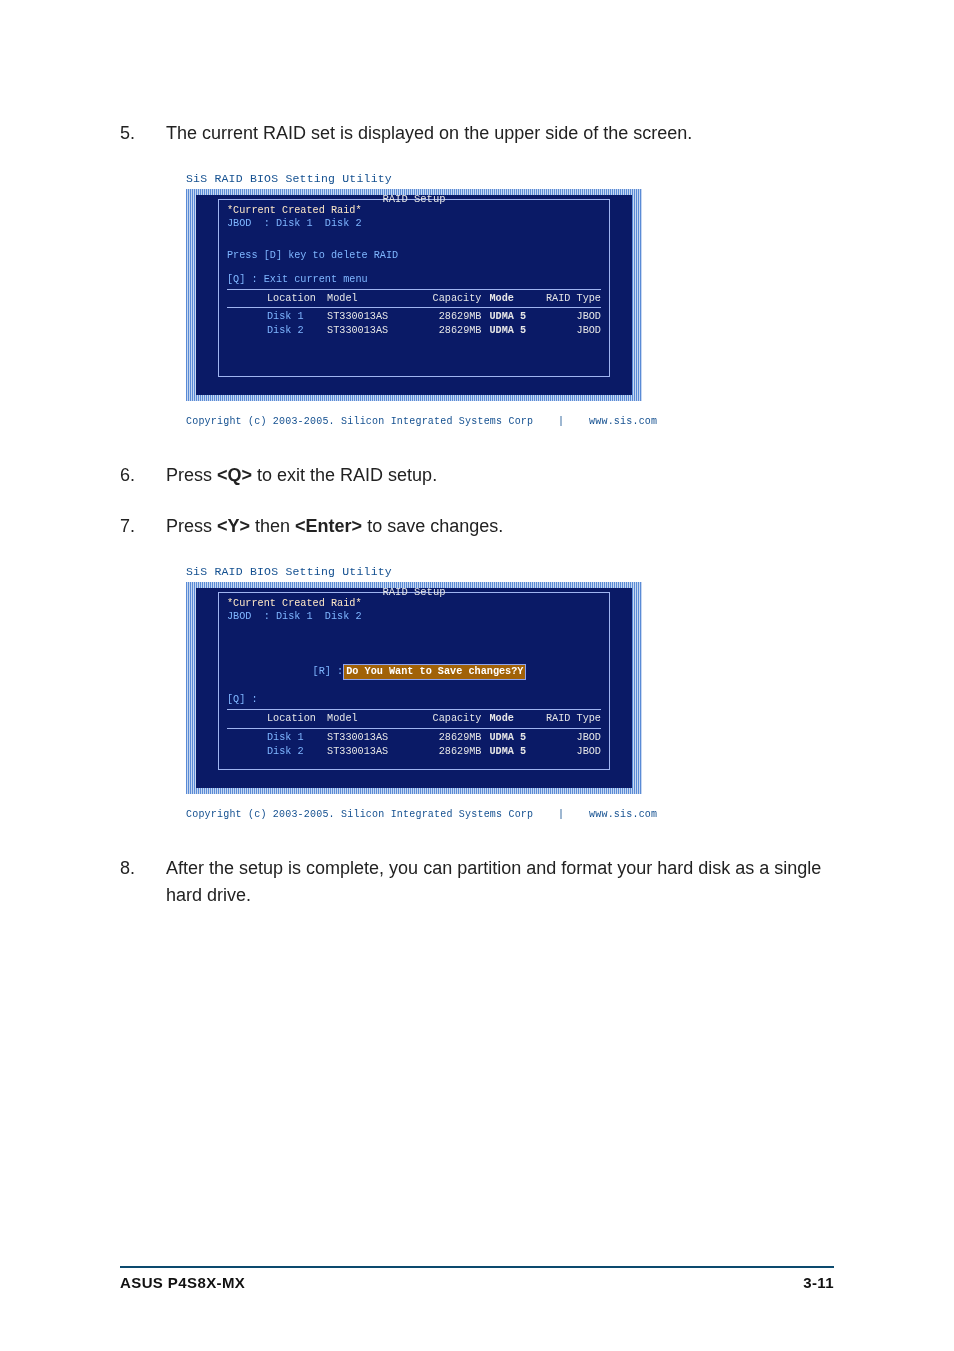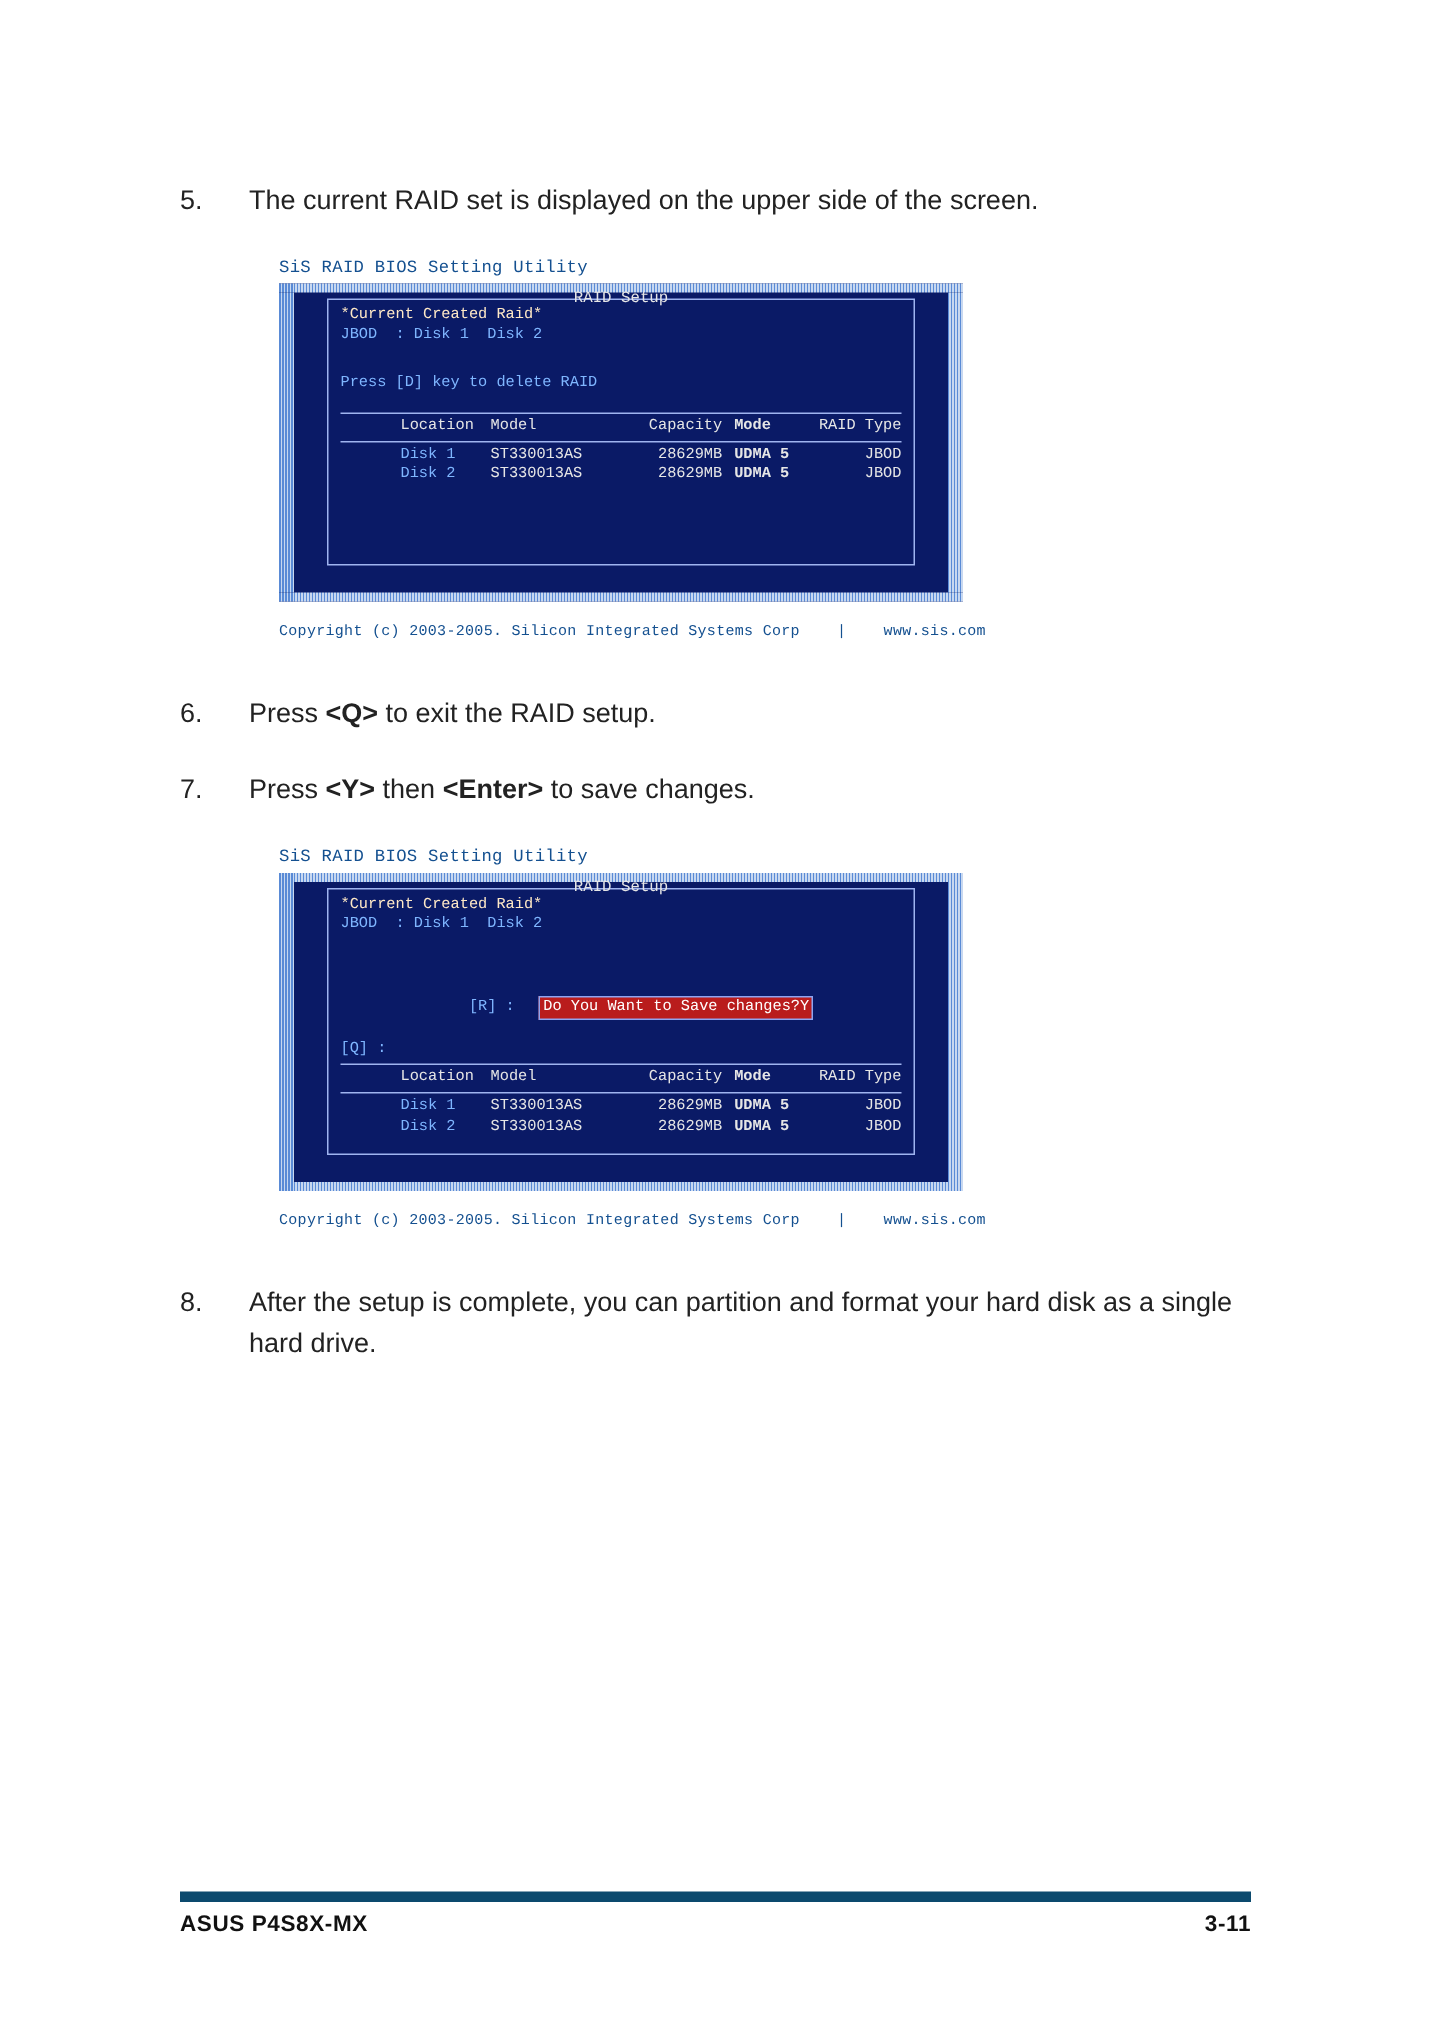--- a/index.html
+++ b/index.html
@@ -88,25 +88,26 @@
   .bios-text-cyan {
     color: #7fb6ff;
   }
   .bios-hr {
     border: none;
     border-top: 1px solid #9fb4f0;
     margin: 2px 0;
   }
   .bios-prompt-bar {
     display: inline-block;
-    background: #b91c1c;
+    background: #a16207;
     color: #ffffff;
     padding: 0 2px;
     border: 1px solid #8ea4f0;
-    margin-left: 16px;
+    margin-left: 0;
+    font-weight: bold;
   }
   .bios-cols {
     display: flex;
     color: #e6e6e6;
     margin-left: 40px;
   }
   .bios-col-loc  { width: 70px; }
   .bios-col-model{ width: 110px; }
   .bios-col-cap  { width: 70px; text-align: right; padding-right: 8px; }
   .bios-col-mode { width: 60px; font-weight: bold; }
@@ -126,21 +127,21 @@
     color: #ffe9c7;
   }
 
   .bold { font-weight: bold; }
 
   .page-footer {
     position: absolute;
     left: 120px;
     right: 120px;
     bottom: 60px;
-    border-top: 7px solid #0c4a6e;
+    border-top: 2px solid #0c4a6e;
     padding-top: 6px;
     display: flex;
     justify-content: space-between;
     font-size: 15px;
     font-weight: bold;
     letter-spacing: 0.4px;
     font-family: "Helvetica Neue", Arial, sans-serif;
   }
 </style>
 </head>
@@ -159,20 +160,21 @@
       <div class="bios">
         <div class="bios-title">SiS RAID BIOS Setting Utility</div>
         <div class="bios-body">
           <div class="bios-inner">
             <div class="bios-section-label">RAID Setup</div>
             <div class="bios-line highlight-title">*Current Created Raid*</div>
             <div class="bios-line bios-text-cyan">JBOD  : Disk 1  Disk 2</div>
             <div style="height:18px"></div>
             <div class="bios-line bios-text-cyan">Press [D] key to delete RAID</div>
             <div style="height:10px"></div>
+            <div class="bios-line bios-text-cyan">[Q] : Exit current menu</div>
             <hr class="bios-hr">
             <div class="bios-cols">
               <div class="bios-col-loc">Location</div>
               <div class="bios-col-model">Model</div>
               <div class="bios-col-cap">Capacity</div>
               <div class="bios-col-mode">Mode</div>
               <div class="bios-col-type">RAID Type</div>
             </div>
             <hr class="bios-hr">
             <div class="bios-cols bios-disk">

